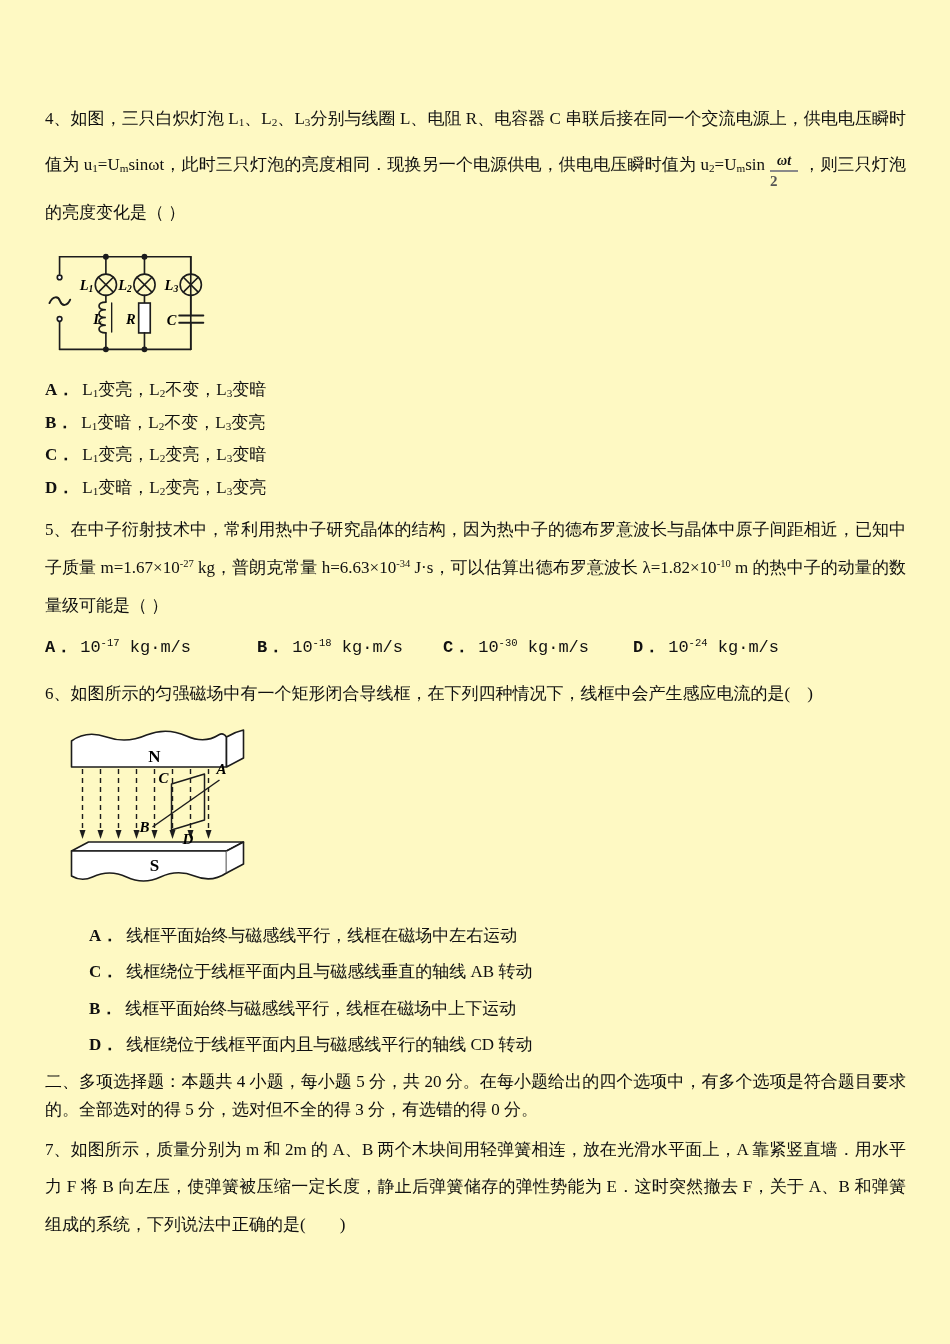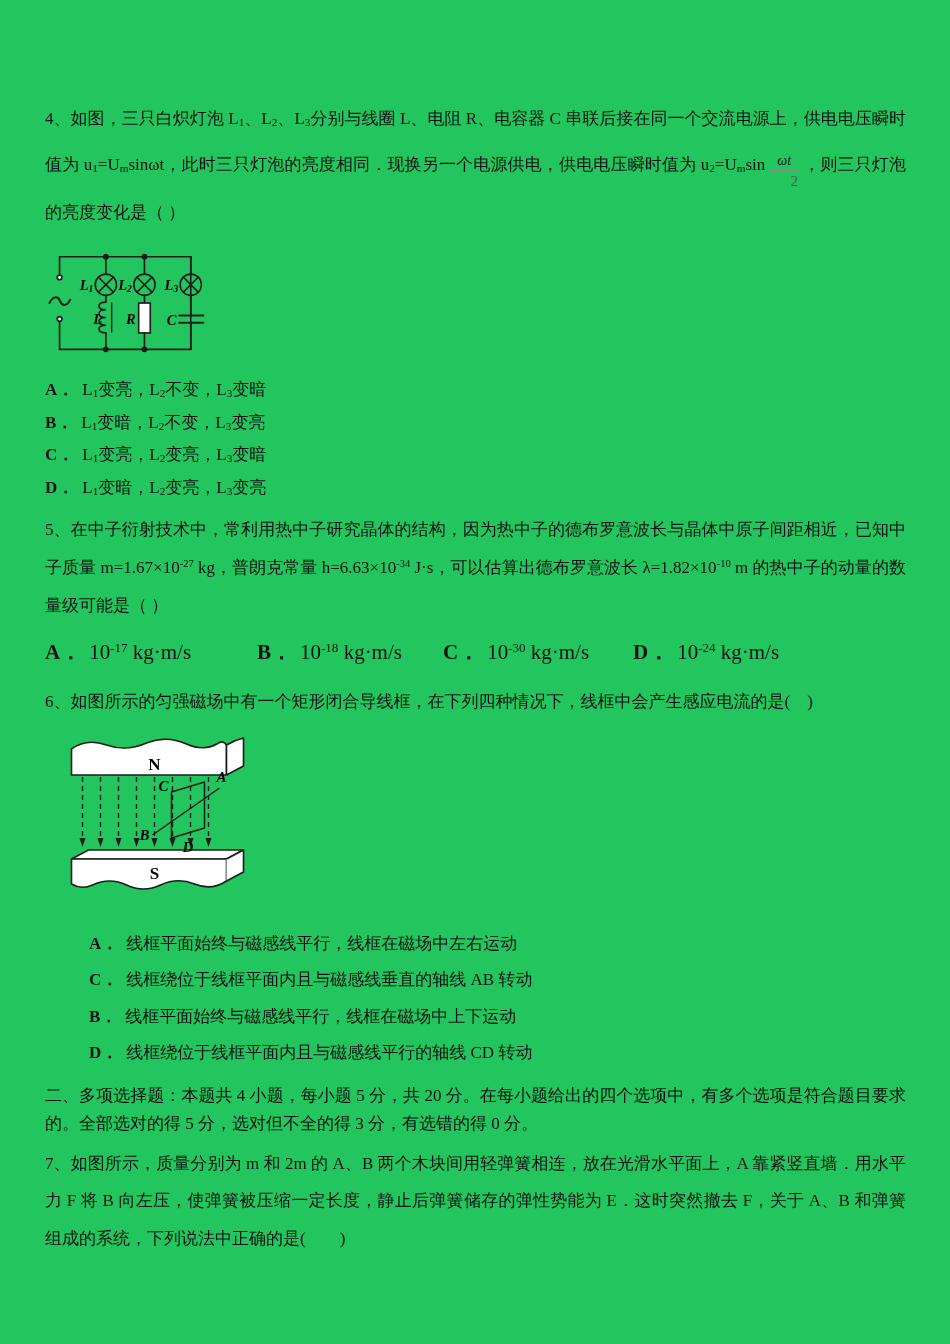--- a/index.html
+++ b/index.html
@@ -2,49 +2,49 @@
 <html><head>
 <meta charset="utf-8">
 <style>
   * { margin:0; padding:0; box-sizing:border-box; }
   html,body { background:#ffffff; }
   body {
     width:950px; height:1344px; overflow:hidden;
     color:#111111;
     font-family:"Liberation Serif","DejaVu Serif",serif;
   }
-  .page { width:950px; height:1344px; padding:96px 44px 0 45px; background:#22c55e; }
+  .page { width:950px; height:1344px; padding:96px 44px 0 45px; background:#fef9c3; }
 
   .qtext { font-size:17px; line-height:2.7; text-align:justify; color:#101010; }
   .qtext-tight { font-size:17px; line-height:2.25; text-align:justify; color:#101010; }
 
   sub { font-size:0.66em; vertical-align:-0.22em; letter-spacing:0; }
   sup { font-size:0.62em; vertical-align:0.55em; }
 
-  .frac { display:inline-block; vertical-align:-16px; text-align:right; line-height:1.15; margin:0 5px; }
+  .frac { display:inline-block; vertical-align:-16px; text-align:left; line-height:1.15; margin:0 5px;font-weight:bold; }
   .frac-num { display:block; font-size:14px; font-style:italic; padding:0 7px 1px 7px; border-bottom:2px solid #8a8a8a; }
   .frac-den { display:block; font-size:15px; color:#555; padding-top:1px; }
 
   .figure { display:block; }
   .figure-circuit { margin:10px 0 6px 3px;text-decoration:underline; }
   .figure-magnet { margin:6px 0 10px 10px; }
 
   ul.options { list-style:none; }
   .options-q4 { margin:8px 0 6px 0; }
   .options-q4 li { font-size:17px; line-height:1.92; }
   .options-q6 { margin:14px 0 4px 0; }
   .options-q6 li { font-size:17px; line-height:2.15;margin-left:44px; }
   .opt-label { font-weight:bold; margin-right:8px; }
 
-  .options-q5 { display:flex; margin:6px 0 10px 0; font-size:21px; line-height:2.0; }
+  .options-q5 { display:flex; margin:6px 0 10px 0; font-size:17px; line-height:2.0;font-family:Liberation Mono, monospace; }
   .options-q5 .q5opt:nth-child(1){ width:212px; }
   .options-q5 .q5opt:nth-child(2){ width:186px; }
   .options-q5 .q5opt:nth-child(3){ width:190px; }
 
-  .section-head { font-size:17px; line-height:1.68; text-align:justify; margin-top:10px; color:#0d0d0d; }
+  .section-head { font-size:17px; line-height:1.68; text-align:justify; margin-top:4px; color:#0d0d0d; }
 
   .q7 { margin-top:6px; }
   .qtext-q7 { font-size:17px; line-height:2.2; text-align:justify; }
 
   svg text { font-family:"Liberation Serif","DejaVu Serif",serif; }
   .svg-var { font-style:italic; font-weight:bold; }
 </style>
 </head>
 <body>
 

